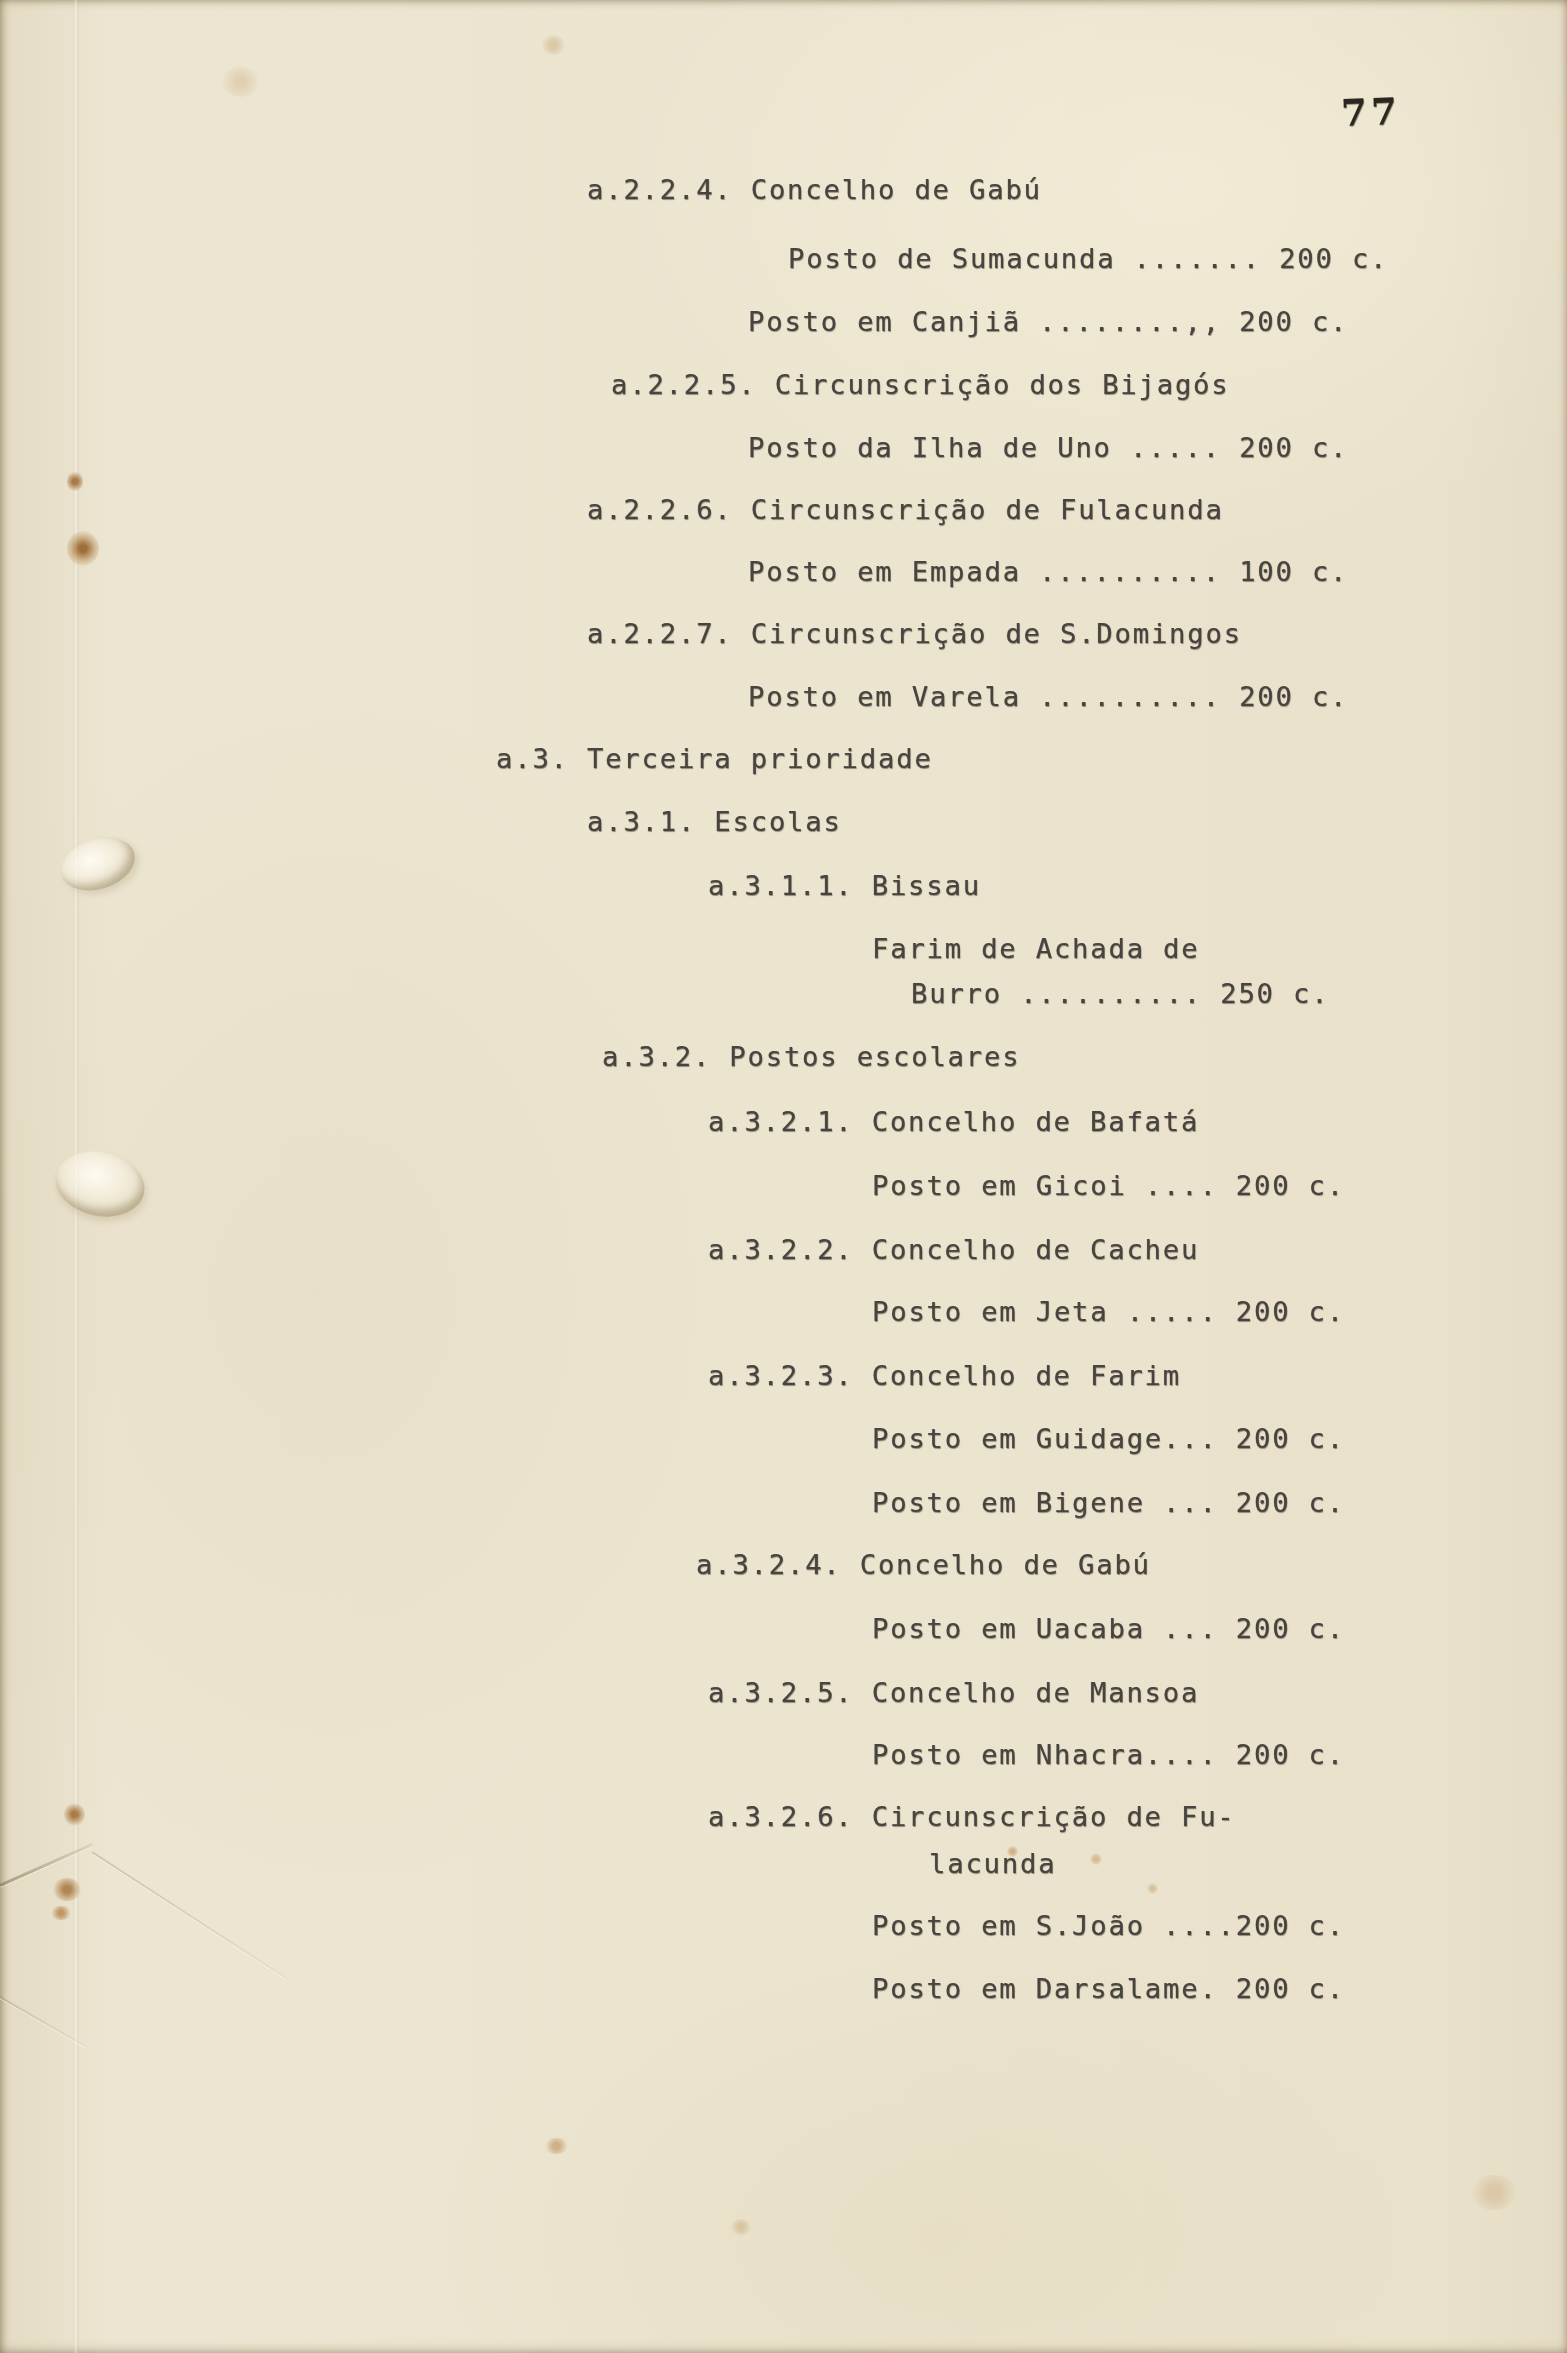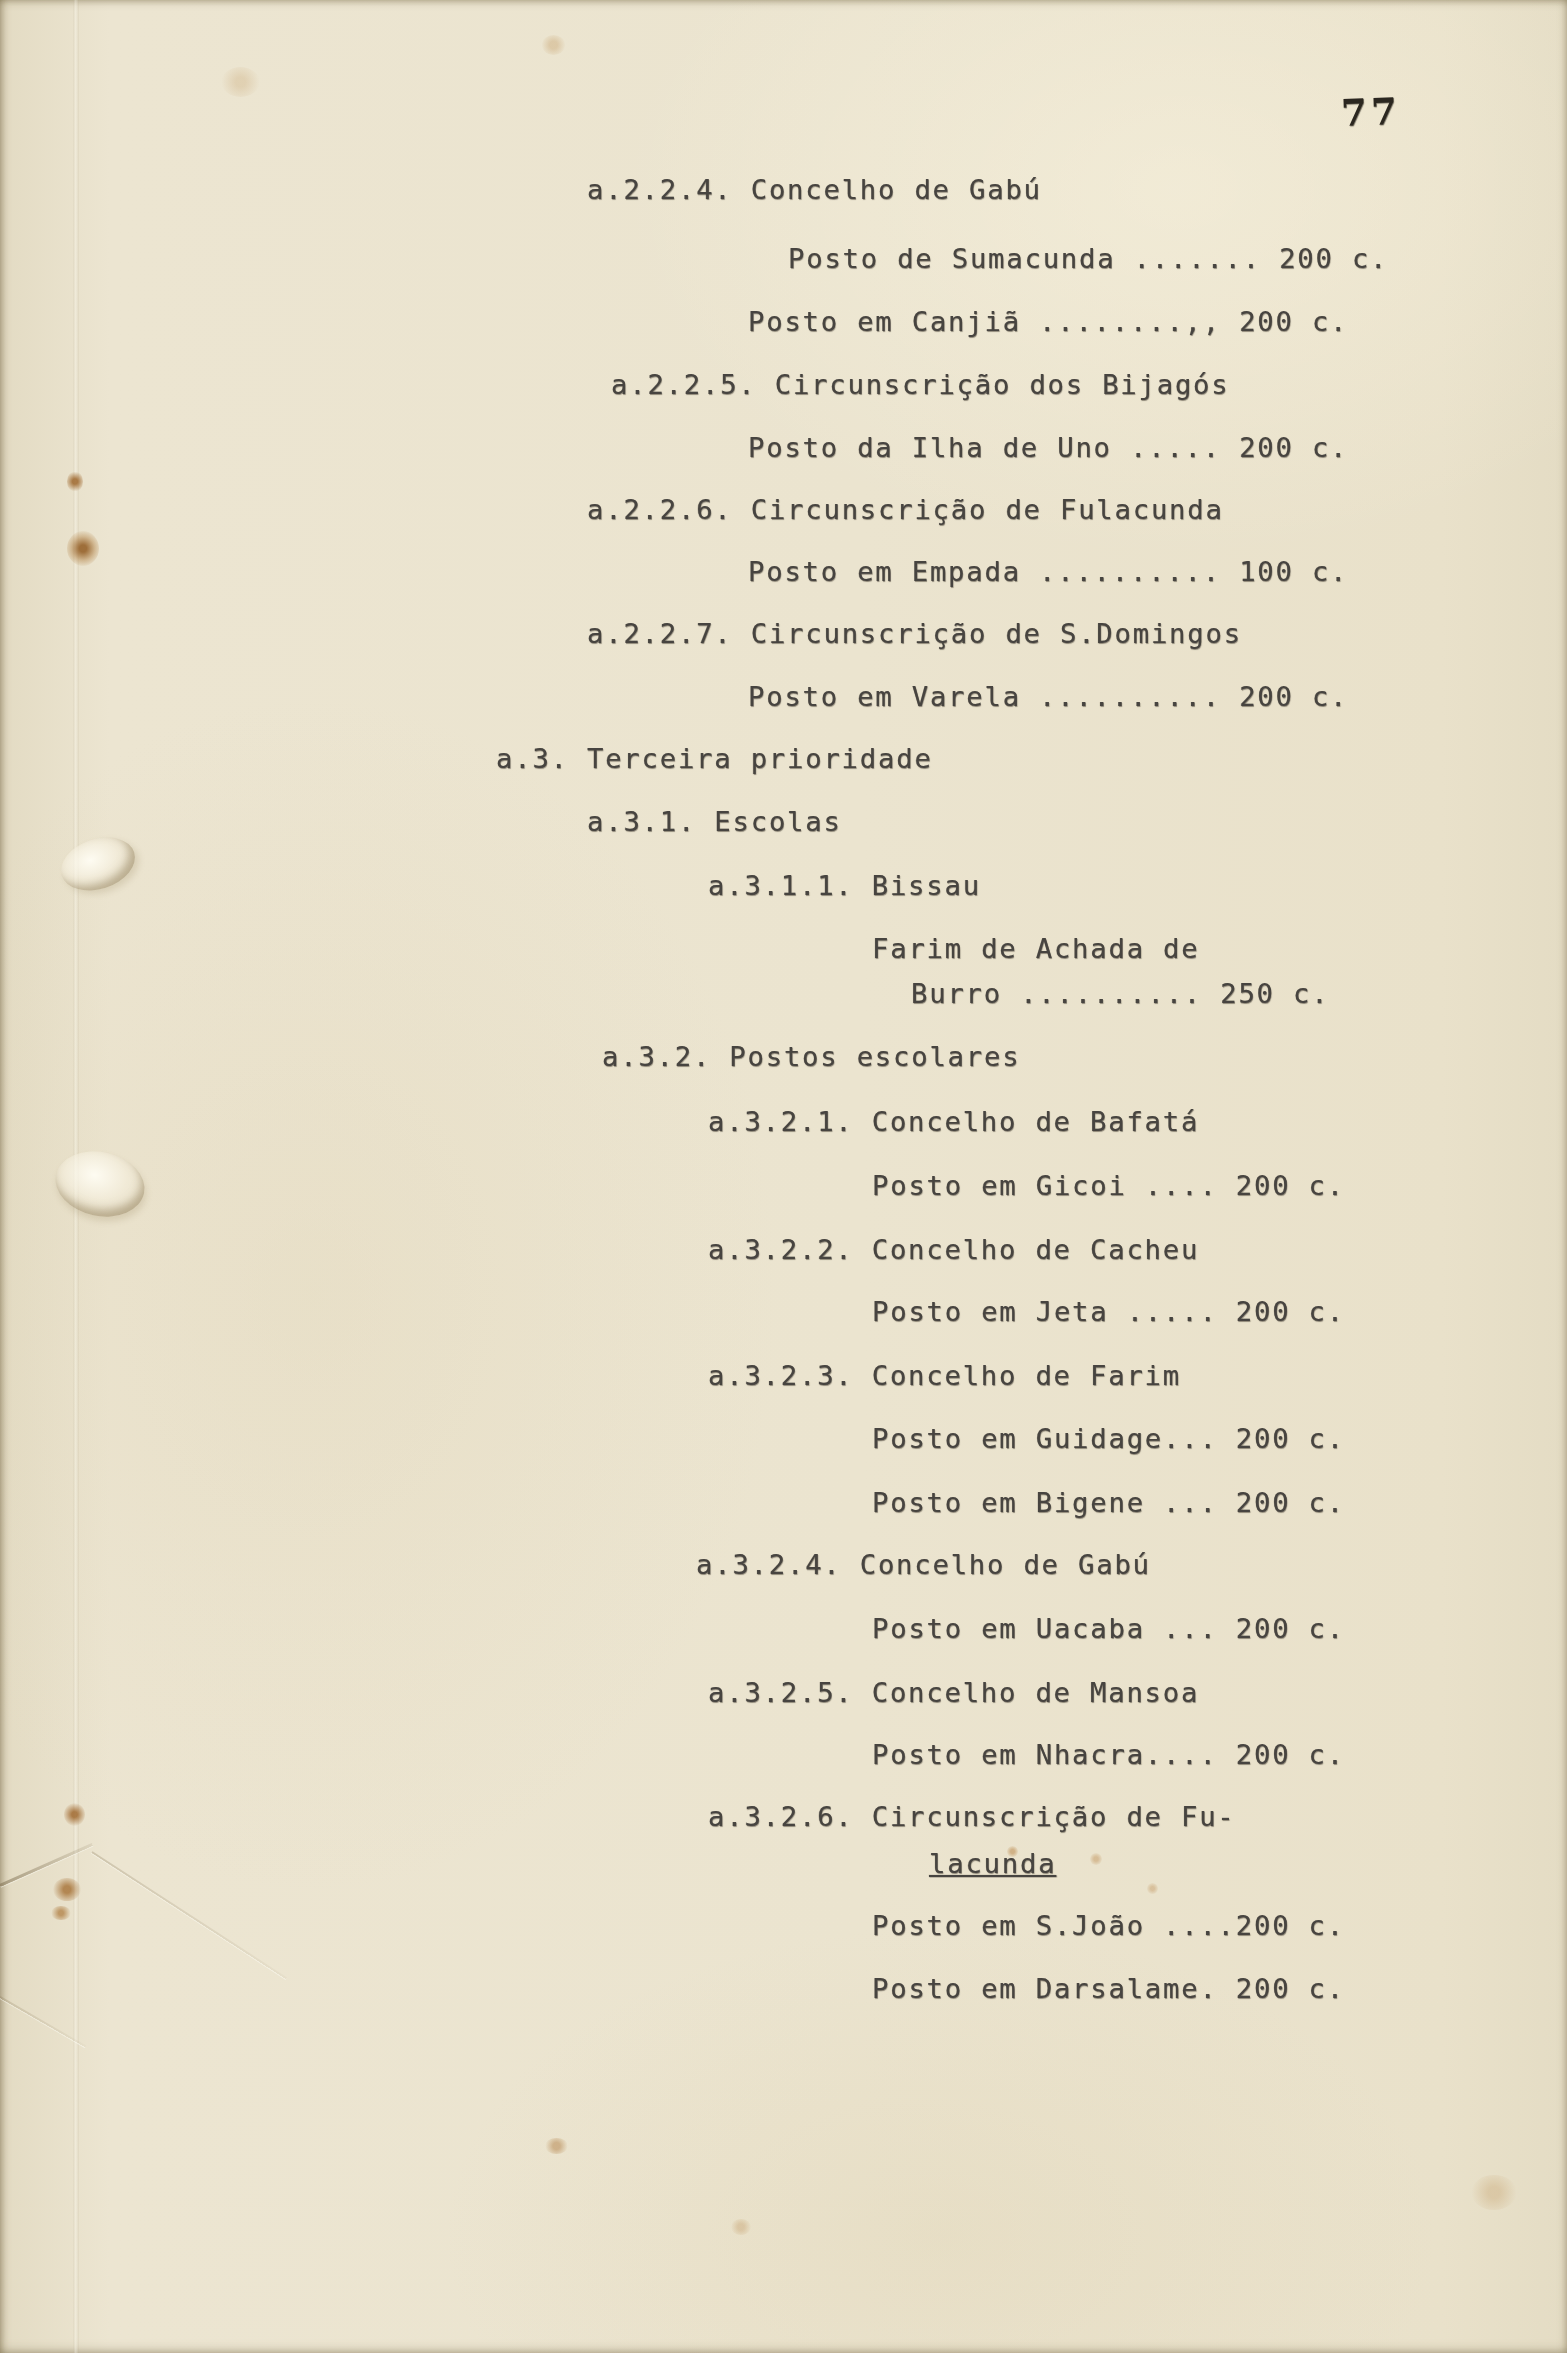--- a/index.html
+++ b/index.html
@@ -130,21 +130,21 @@
       <div class="line" style="left: 708px; top: 1234px;">a.3.2.2. Concelho de Cacheu</div>
       <div class="line" style="left: 872px; top: 1296px;">Posto em Jeta ..... 200 c.</div>
       <div class="line" style="left: 708px; top: 1360px;">a.3.2.3. Concelho de Farim</div>
       <div class="line" style="left: 872px; top: 1423px;">Posto em Guidage... 200 c.</div>
       <div class="line" style="left: 872px; top: 1487px;">Posto em Bigene ... 200 c.</div>
       <div class="line" style="left: 696px; top: 1549px;">a.3.2.4. Concelho de Gabú</div>
       <div class="line" style="left: 872px; top: 1613px;">Posto em Uacaba ... 200 c.</div>
       <div class="line" style="left: 708px; top: 1677px;">a.3.2.5. Concelho de Mansoa</div>
       <div class="line" style="left: 872px; top: 1739px;">Posto em Nhacra.... 200 c.</div>
       <div class="line" style="left: 708px; top: 1801px;">a.3.2.6. Circunscrição de Fu-</div>
-      <div class="line" style="left: 929px; top: 1848px; text-decoration: underline;">lacunda</div>
+      <div class="line" style="left: 929px; top: 1848px;">lacunda</div>
       <div class="line" style="left: 872px; top: 1910px;">Posto em S.João ....200 c.</div>
       <div class="line" style="left: 872px; top: 1973px;">Posto em Darsalame. 200 c.</div>
     </div>
 
   <div class="artifact emboss emboss-1"></div>
   <div class="artifact emboss emboss-2"></div>
   <div class="artifact stain stain-1"></div>
   <div class="artifact stain stain-2"></div>
   <div class="artifact stain rust-1"></div>
   <div class="artifact stain rust-2"></div>

